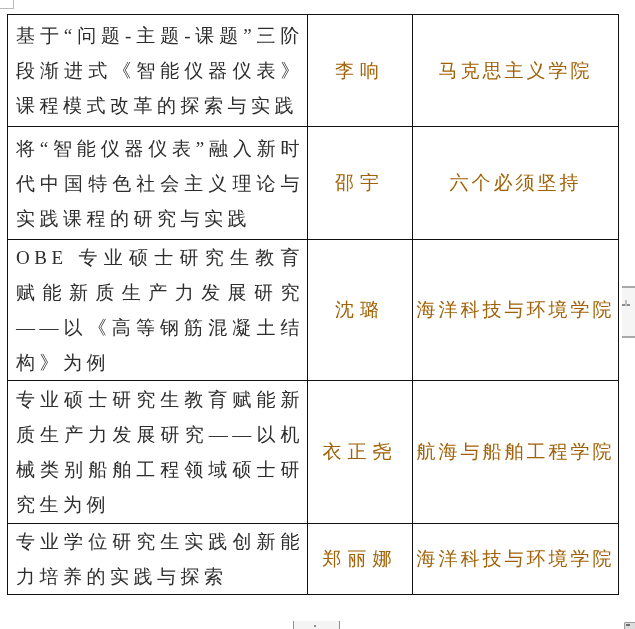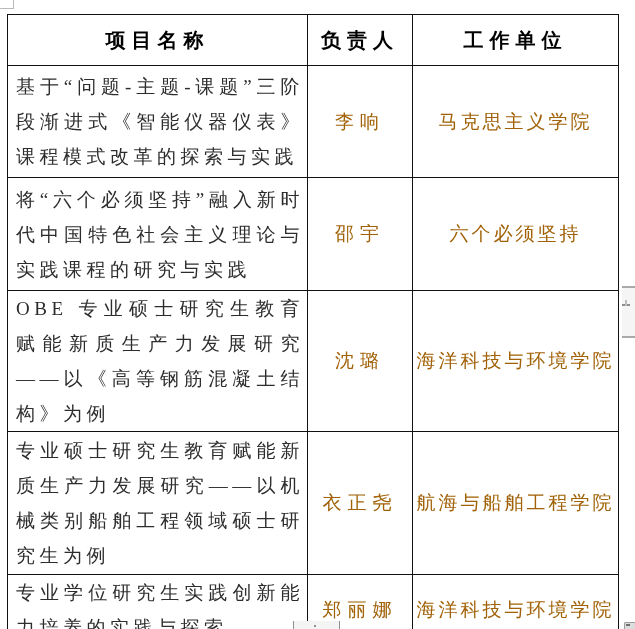--- a/index.html
+++ b/index.html
@@ -81,32 +81,27 @@
   <div class="v"></div>
 </div>
 
 <table class="doc">
   <colgroup>
     <col style="width:300px">
     <col style="width:105px">
     <col style="width:206px">
   </colgroup>
   <tbody>
-      <tr class="hrow">
-    <th>项目名称</th>
-    <th>负责人</th>
-    <th>工作单位</th>
-  </tr>
   <tr class="r0">
     <td class="project">基于“问题-主题-课题”三阶段渐进式《智能仪器仪表》课程模式改革的探索与实践</td>
     <td class="center leader">李响</td>
     <td class="center unit">马克思主义学院</td>
   </tr>
   <tr class="r1">
-    <td class="project">将“六个必须坚持”融入新时代中国特色社会主义理论与实践课程的研究与实践</td>
+    <td class="project">将“智能仪器仪表”融入新时代中国特色社会主义理论与实践课程的研究与实践</td>
     <td class="center leader">邵宇</td>
     <td class="center unit">六个必须坚持</td>
   </tr>
   <tr class="r2">
     <td class="project">OBE 专业硕士研究生教育赋能新质生产力发展研究——以《高等钢筋混凝土结构》为例</td>
     <td class="center leader">沈璐</td>
     <td class="center unit">海洋科技与环境学院</td>
   </tr>
   <tr class="r3">
     <td class="project">专业硕士研究生教育赋能新质生产力发展研究——以机械类别船舶工程领域硕士研究生为例</td>

